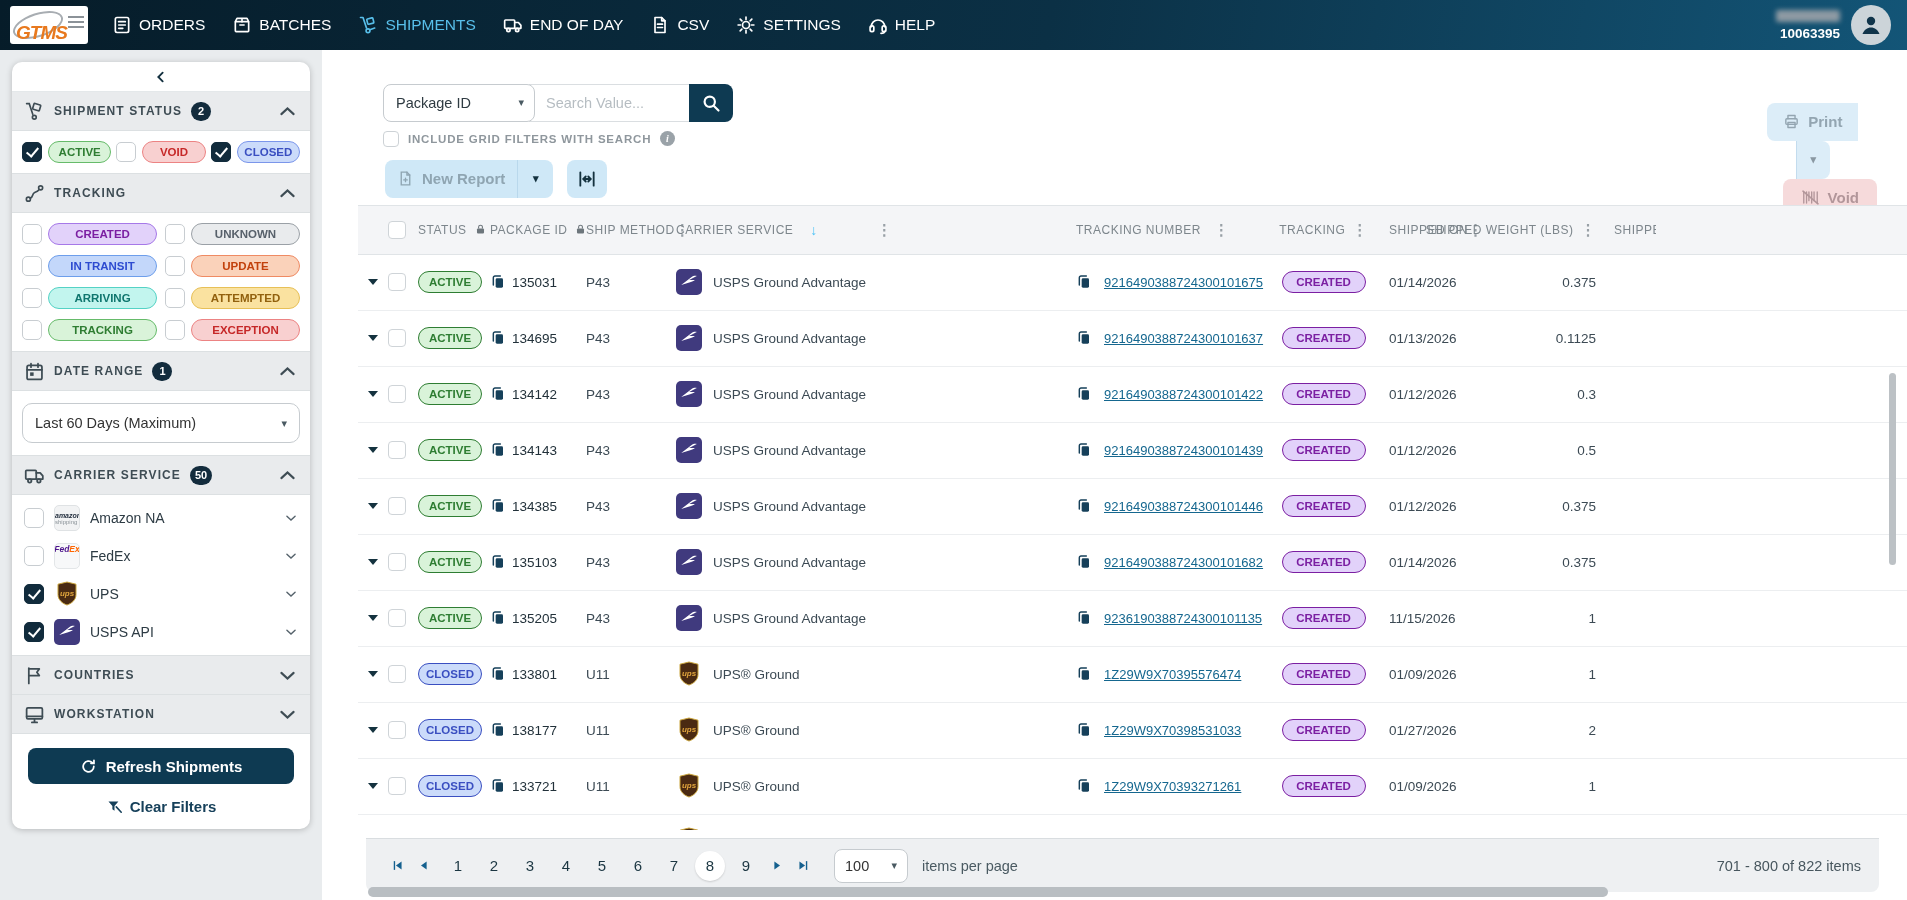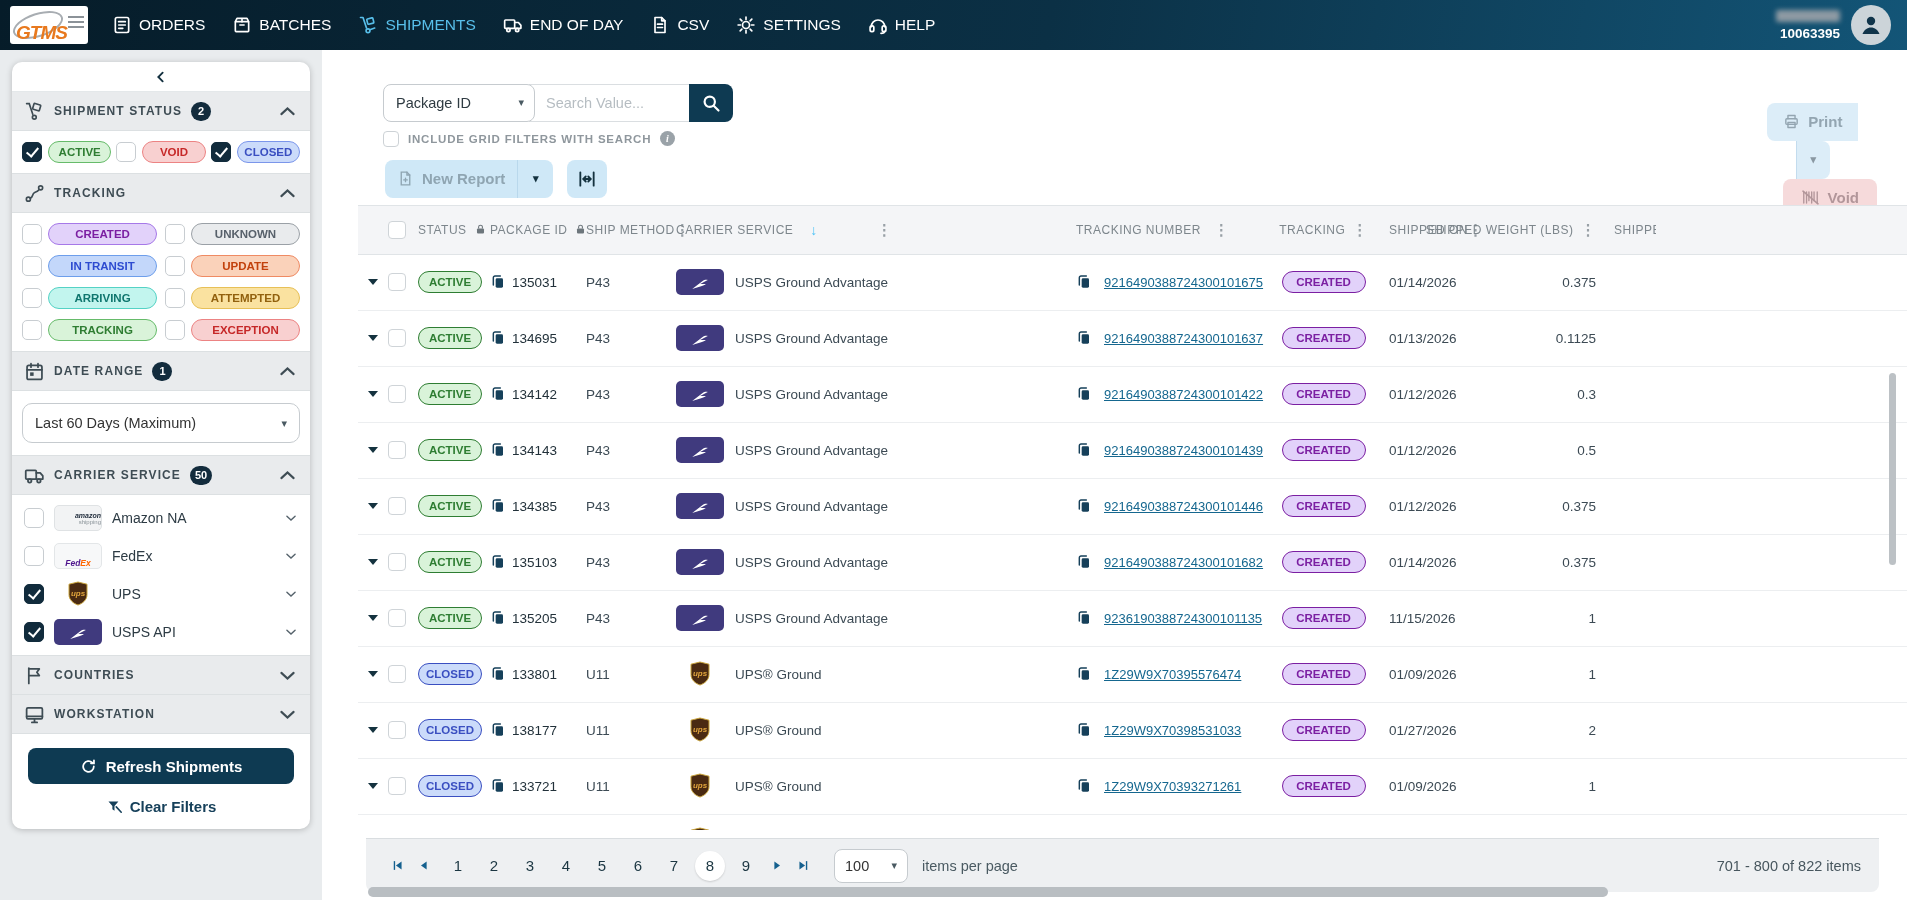--- a/index.html
+++ b/index.html
@@ -55,21 +55,21 @@
   .p-intransit { background:#c3d7fa; border-color:#6d9eeb; color:#2d4bd0; }
   .p-update { background:#fad2ba; border-color:#ef8a63; color:#c2410c; }
   .p-arriving { background:#c2f5ee; border-color:#54d2c5; color:#0f766e; }
   .p-attempted { background:#fae2a0; border-color:#e7c057; color:#92610e; }
   .date-body { padding:12px 10px; }
   .select-box { height:40px; border:1px solid #c6cbcf; border-radius:10px; display:flex; align-items:center; padding:0 12px; font-size:14.5px; color:#333; cursor:pointer; background:#fff; }
   .caret { margin-left:auto; font-size:11px; color:#4a5a62; }
   .carrier-row { display:flex; align-items:center; gap:10px; padding:6px 12px; }
   .carrier-row .name { font-size:14px; color:#2d3b44; }
   .carrier-row .sec-chev { width:14px; height:14px; }
-  .logo-sq { width:48px; height:26px; border-radius:5px; display:flex; align-items:flex-end; justify-content:center; flex-shrink:0; overflow:hidden; }
+  .logo-sq { width:26px; height:26px; border-radius:5px; display:flex; align-items:flex-start; justify-content:center; flex-shrink:0; overflow:hidden; }
   .lg-usps { background:#403a7e; }
   .lg-usps svg { width:22px; height:22px; }
   .lg-ups { background:transparent; }
   .lg-ups svg { width:24px; height:26px; }
   .lg-amz { background:#f2f3f4; border:1px solid #dfe2e4; flex-direction:column; }
   .lg-amz b { font-size:7px; color:#232f3e; line-height:7px; font-style:italic; }
   .lg-amz i { font-size:6px; color:#8a9298; font-style:normal; line-height:6px; }
   .lg-fdx { background:#f7f8f9; border:1px solid #e3e6e8; }
   .lg-fdx b { font-size:8.5px; color:#4d148c; font-style:italic; }
   .lg-fdx i { font-size:8.5px; color:#ff6600; font-weight:bold; font-style:italic; }

